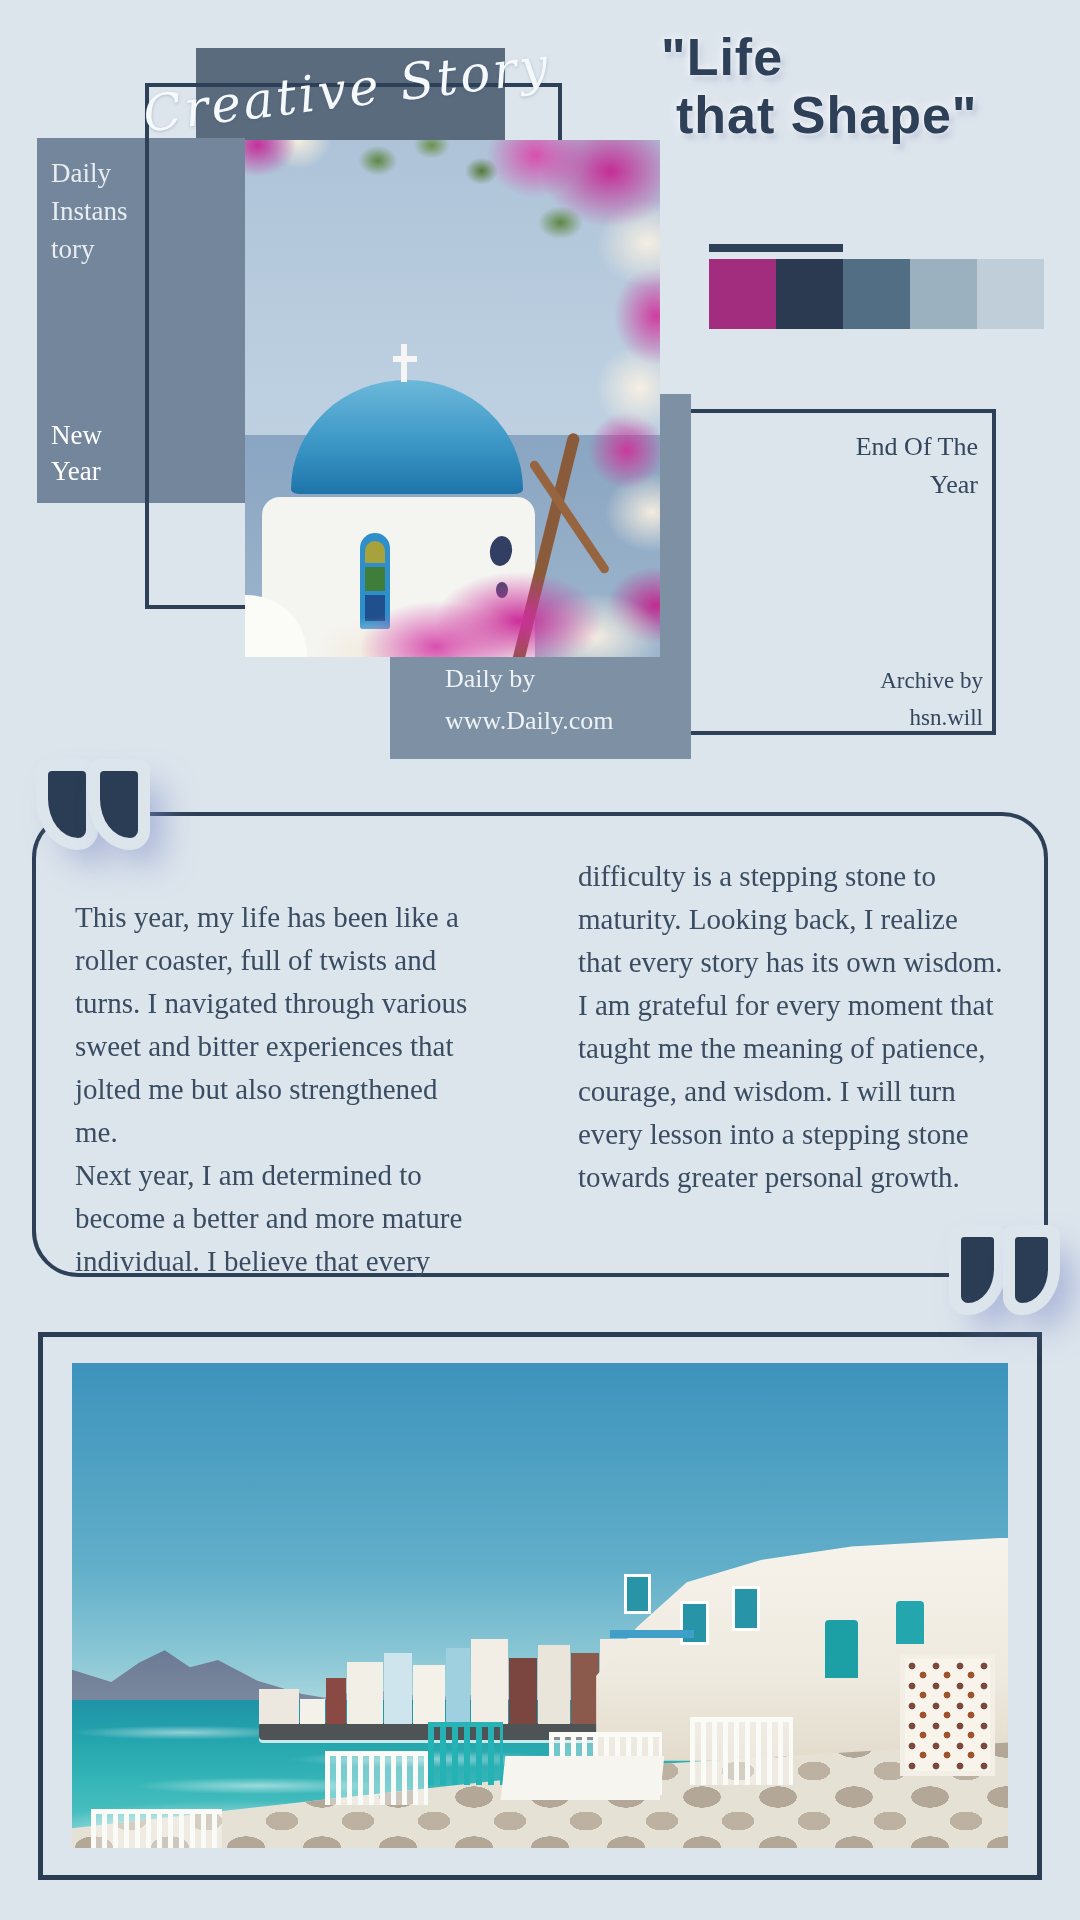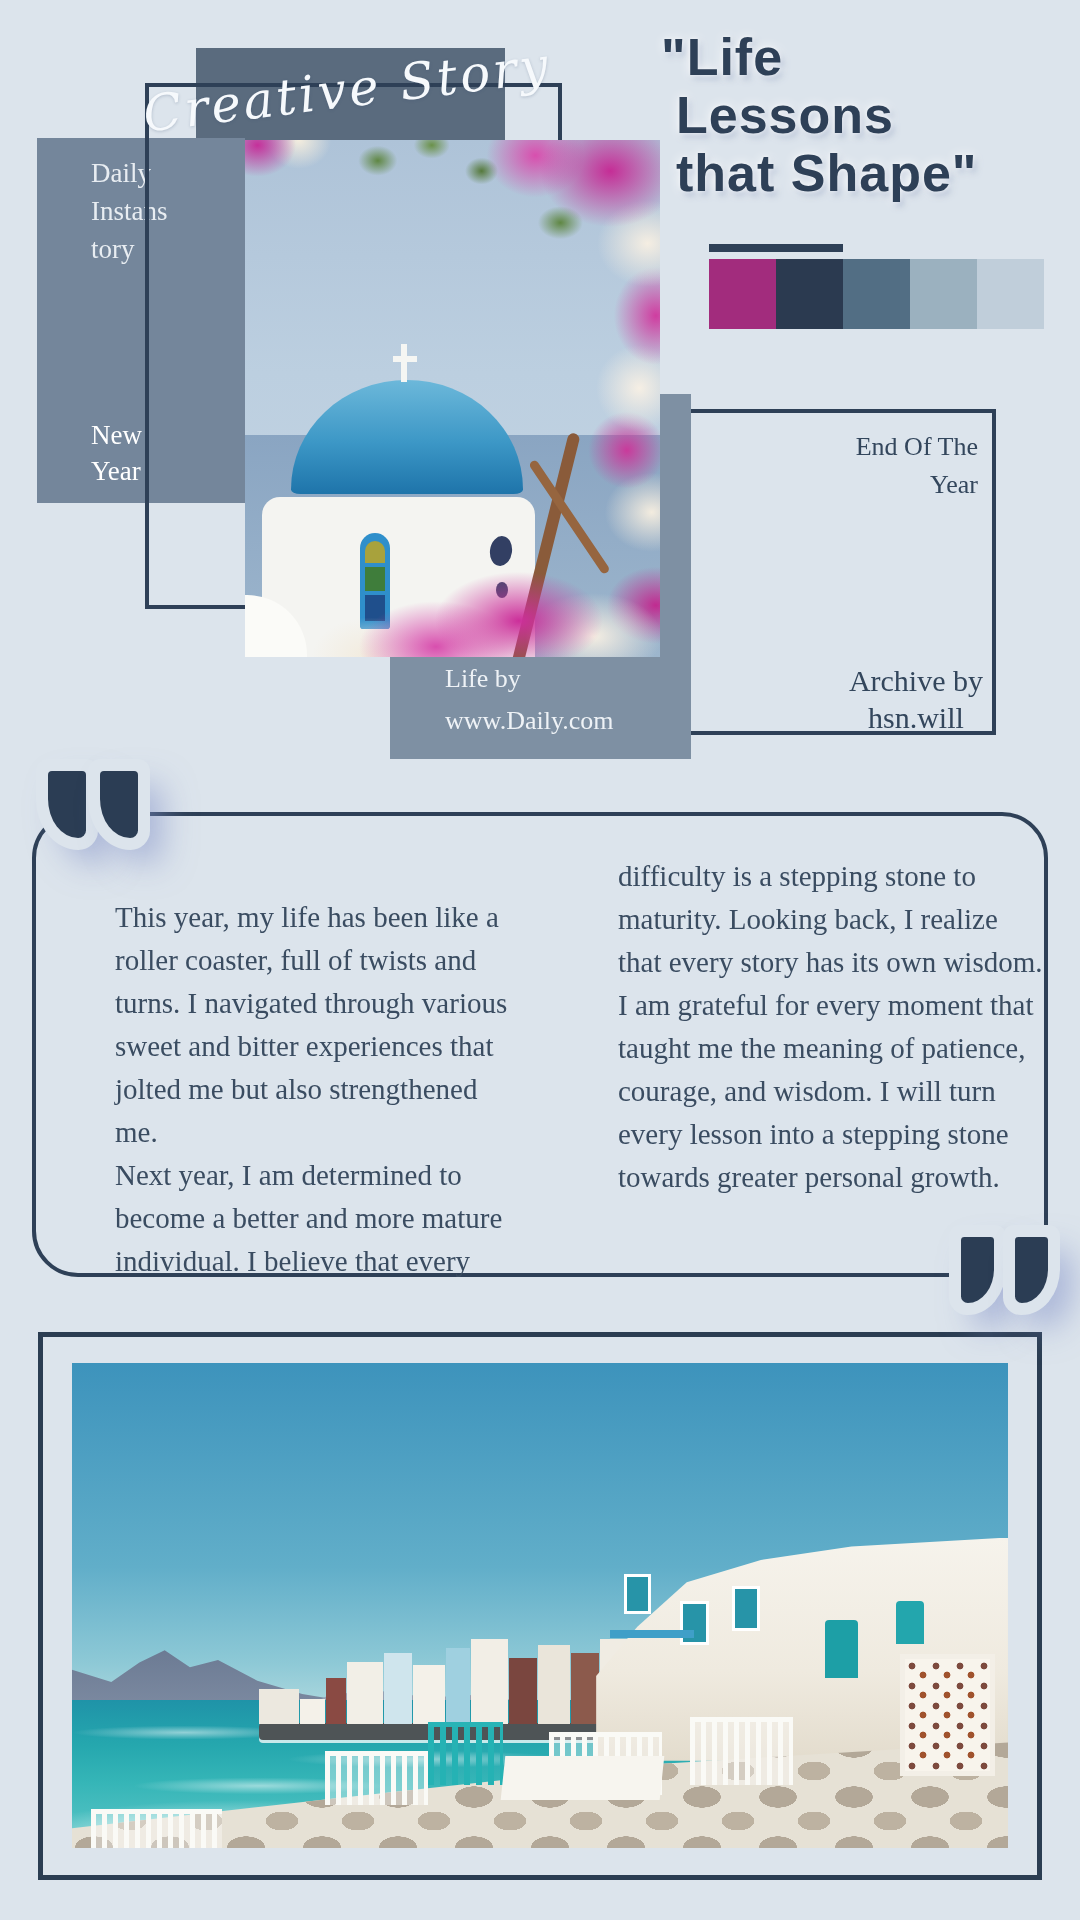--- a/index.html
+++ b/index.html
@@ -1,32 +1,32 @@
 <!DOCTYPE html>
 <html><head>
 <meta charset="utf-8">
 <style>
   html,body{margin:0;padding:0;background:#c7d1db;}
   .canvas{position:relative;width:1080px;height:1920px;margin:0 auto;background:#dce4ec;overflow:hidden;
           font-family:"Liberation Serif",serif;}
   .abs{position:absolute;}
-  .preline{white-space:pre-line;margin-left:40px;}
+  .preline{white-space:pre-line;}
 
   
   .dark-rect{left:196px;top:48px;width:309px;height:148px;background:#5a6b7e;z-index:1;}
   .light-square{left:200px;top:140px;width:45px;height:55px;background:#a9c0d8;z-index:2;}
   .side-panel{left:37px;top:138px;width:208px;height:365px;background:#74869b;z-index:2;}
   .side-panel .top-label{position:absolute;left:14px;top:16px;font-size:27px;line-height:38px;color:#e8edf2;}
   .side-panel .bottom-label{position:absolute;left:14px;bottom:14px;font-size:27px;line-height:36px;color:#ffffff;}
   .outline-1{left:145px;top:83px;width:409px;height:518px;border:4px solid #2e4057;z-index:3;background:transparent;}
   .outline-2{left:580px;top:409px;width:408px;height:318px;border:4px solid #2e4057;z-index:3;}
   .gray-box{left:390px;top:394px;width:301px;height:365px;background:#7e90a3;z-index:4;}
   .made-by{left:445px;top:658px;z-index:6;font-size:26px;line-height:42px;color:#eef2f6;}
   .end-label{right:102px;top:428px;z-index:4;font-size:26px;line-height:38px;color:#33465c;text-align:right;}
-  .archive-label{right:97px;top:662px;z-index:4;font-size:30px;line-height:37px;color:#33465c;text-align:center;}
+  .archive-label{right:97px;top:662px;z-index:4;font-size:23px;line-height:37px;color:#33465c;text-align:right;}
 
   
   .title{left:676px;top:28px;width:360px;z-index:5;font-family:"Liberation Sans",sans-serif;
          font-weight:bold;font-size:52px;line-height:58px;letter-spacing:1px;color:#2e4057;
          text-shadow:0 0 12px rgba(255,255,255,.95),0 0 4px rgba(255,255,255,.7),3px 4px 6px rgba(150,165,195,.75);}
   .title .l1{text-indent:-15px;}
   .divider{left:709px;top:244px;width:134px;height:8px;background:#2e4057;z-index:5;}
   .palette{left:709px;top:259px;width:335px;height:70px;display:flex;z-index:5;}
   .palette span{display:block;width:67px;height:70px;}
 
@@ -163,34 +163,33 @@
     <div class="abs p1-oval2"></div>
     <div class="abs p1-branch"></div>
     <div class="abs p1-branch2"></div>
     <div class="abs p1-flowers"></div>
   </div>
 
   <div class="abs script">Creative Story</div>
 
   <div class="abs title">
     <div class="l1">"Life</div>
-    <div>Lessons</div>
     <div>that Shape"</div>
   </div>
   <div class="abs divider"></div>
   <div class="abs palette">
     <span style="background-color: rgb(162, 44, 125);"></span>
     <span style="background-color: rgb(43, 58, 80);"></span>
     <span style="background-color: rgb(82, 110, 132);"></span>
     <span style="background-color: rgb(155, 177, 191);"></span>
     <span style="background-color: rgb(192, 206, 218);"></span>
   </div>
 
   <div class="abs made-by">
-    <div>Life by</div>
+    <div>Daily by</div>
     <div>www.Daily.com</div>
   </div>
   <div class="abs end-label">
     <div>End Of The</div>
     <div>Year</div>
   </div>
   <div class="abs archive-label">
     <div>Archive by</div>
     <div>hsn.will</div>
   </div>

